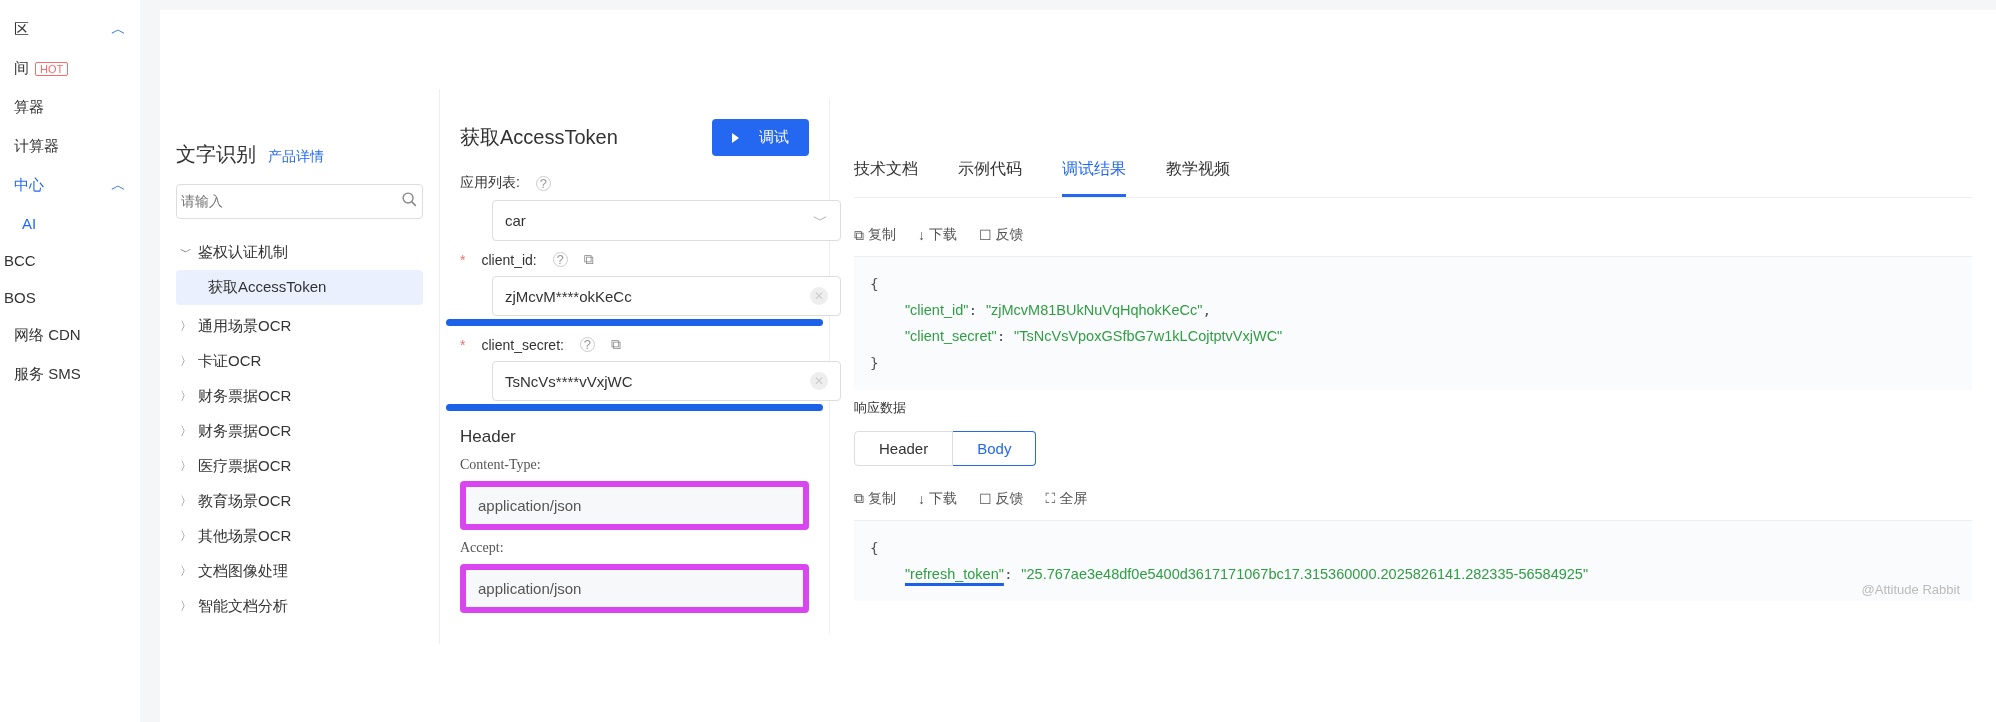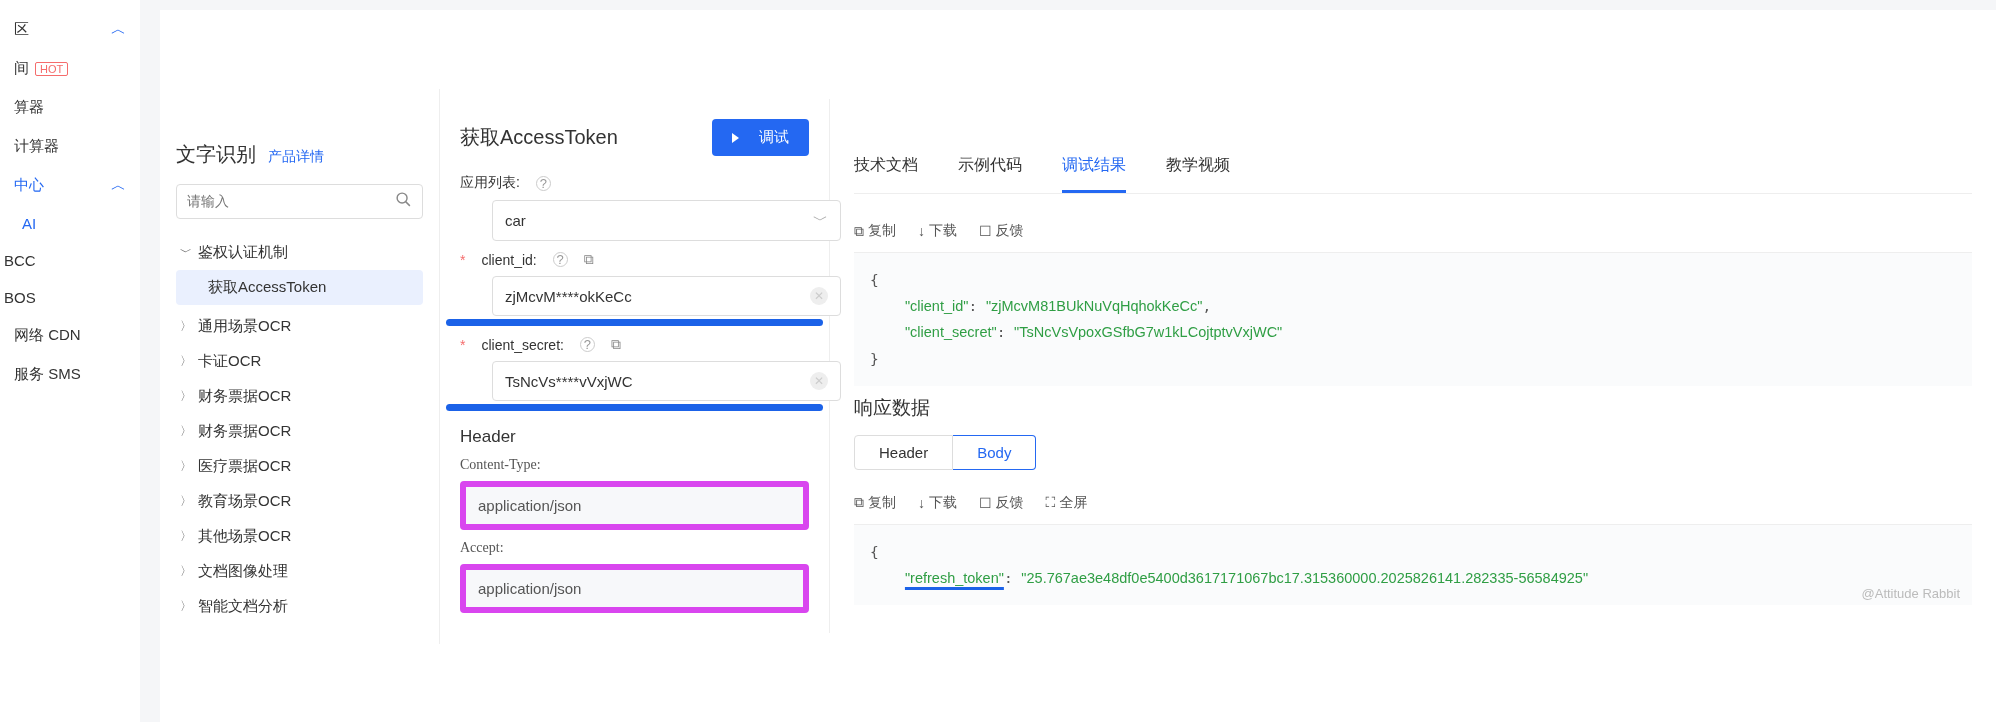--- a/index.html
+++ b/index.html
@@ -12,21 +12,21 @@
 .sidebar-left .item .caret { color: #999; }
 .sidebar-left .item .caret.up { color: #2468f2; }
 .hot-badge { border: 1px solid #f56c6c; color: #f56c6c; font-size: 11px; padding: 0 4px; border-radius: 2px; margin-left: 6px; }
 
 .main { flex: 1; display: flex; margin: 10px 0 0 20px; background: #fff; align-items: center; }
 
 .col-tree { width: 280px; border-right: 1px solid #eee; padding: 20px 16px; }
 .col-tree .head { display: flex; align-items: baseline; margin-bottom: 16px; }
 .col-tree .head h2 { font-size: 20px; font-weight: 500; margin-right: 12px; }
 .col-tree .head a { color: #2468f2; font-size: 14px; text-decoration: none; margin-top: 39px; }
-.search-box { display: flex; align-items: center; border: 1px solid #ddd; border-radius: 4px; padding: 6px 10px; margin-bottom: 16px; gap: 22px; }
+.search-box { display: flex; align-items: center; border: 1px solid #ddd; border-radius: 4px; padding: 6px 4px; margin-bottom: 16px; gap: 22px; }
 .search-box input { flex: 1; border: none; outline: none; font-size: 14px; color: #333; background: transparent; }
 .search-box .icon { color: #888; font-size: 16px; }
 .tree-group { margin-bottom: 4px; }
 .tree-row { display: flex; align-items: center; padding: 8px 4px; cursor: pointer; font-size: 15px; }
 .tree-row .chev { width: 18px; color: #666; font-size: 12px; }
 .tree-sub { padding: 8px 4px 8px 32px; font-size: 15px; cursor: pointer; }
 .tree-sub.active { background: #eaf0fe; color: #333; border-radius: 4px; }
 
 .col-form { width: 390px; border-right: 1px solid #eee; padding: 20px 20px; }
 .form-head { display: flex; align-items: center; justify-content: space-between; margin-bottom: 18px; }
@@ -47,21 +47,21 @@
 
 .col-result { flex: 1; padding: 20px 24px 0; min-width: 0; }
 .tabs { display: flex; gap: 40px; border-bottom: 1px solid #eee; margin-bottom: 18px; }
 .tab { padding: 8px 0 14px; font-size: 16px; cursor: pointer; color: #333; }
 .tab.active { color: #2468f2; border-bottom: 3px solid #2468f2; }
 .toolbar { display: flex; gap: 22px; padding: 10px 0 12px; border-bottom: 1px solid #eee; font-size: 14px; color: #555; }
 .toolbar span { cursor: pointer; display: inline-flex; align-items: center; gap: 4px; }
 .code { font-family: Consolas, Menlo, monospace; font-size: 14.5px; background: #fafbfc; padding: 14px 16px; line-height: 1.8; white-space: pre; overflow-x: auto; color: #555; }
 .code .k { color: #2f9e44; }
 .code .s { color: #2f9e44; }
-.resp-h { font-size: 19px; margin: 9px 0 14px; }
+.resp-h { font-size: 13px; margin: 9px 0 14px; }
 .seg { display: inline-flex; margin-bottom: 14px; }
 .seg .opt { border: 1px solid #ddd; padding: 8px 24px; font-size: 15px; cursor: pointer; background: #fff; }
 .seg .opt:first-child { border-radius: 4px 0 0 4px; }
 .seg .opt:last-child { border-radius: 0 4px 4px 0; border-left: none; }
 .seg .opt.active { color: #2468f2; border-color: #2468f2; }
 .resp-code .k2 { color: #2f9e44; text-decoration: underline; text-decoration-color: #1b62e8; text-decoration-thickness: 3px; text-underline-offset: 4px; }
 .resp-code .s2 { color: #2f9e44; }
 .watermark { position: absolute; right: 12px; bottom: 4px; color: #bbb; font-size: 13px; }
 .resp-wrap { position: relative; }
 </style>

